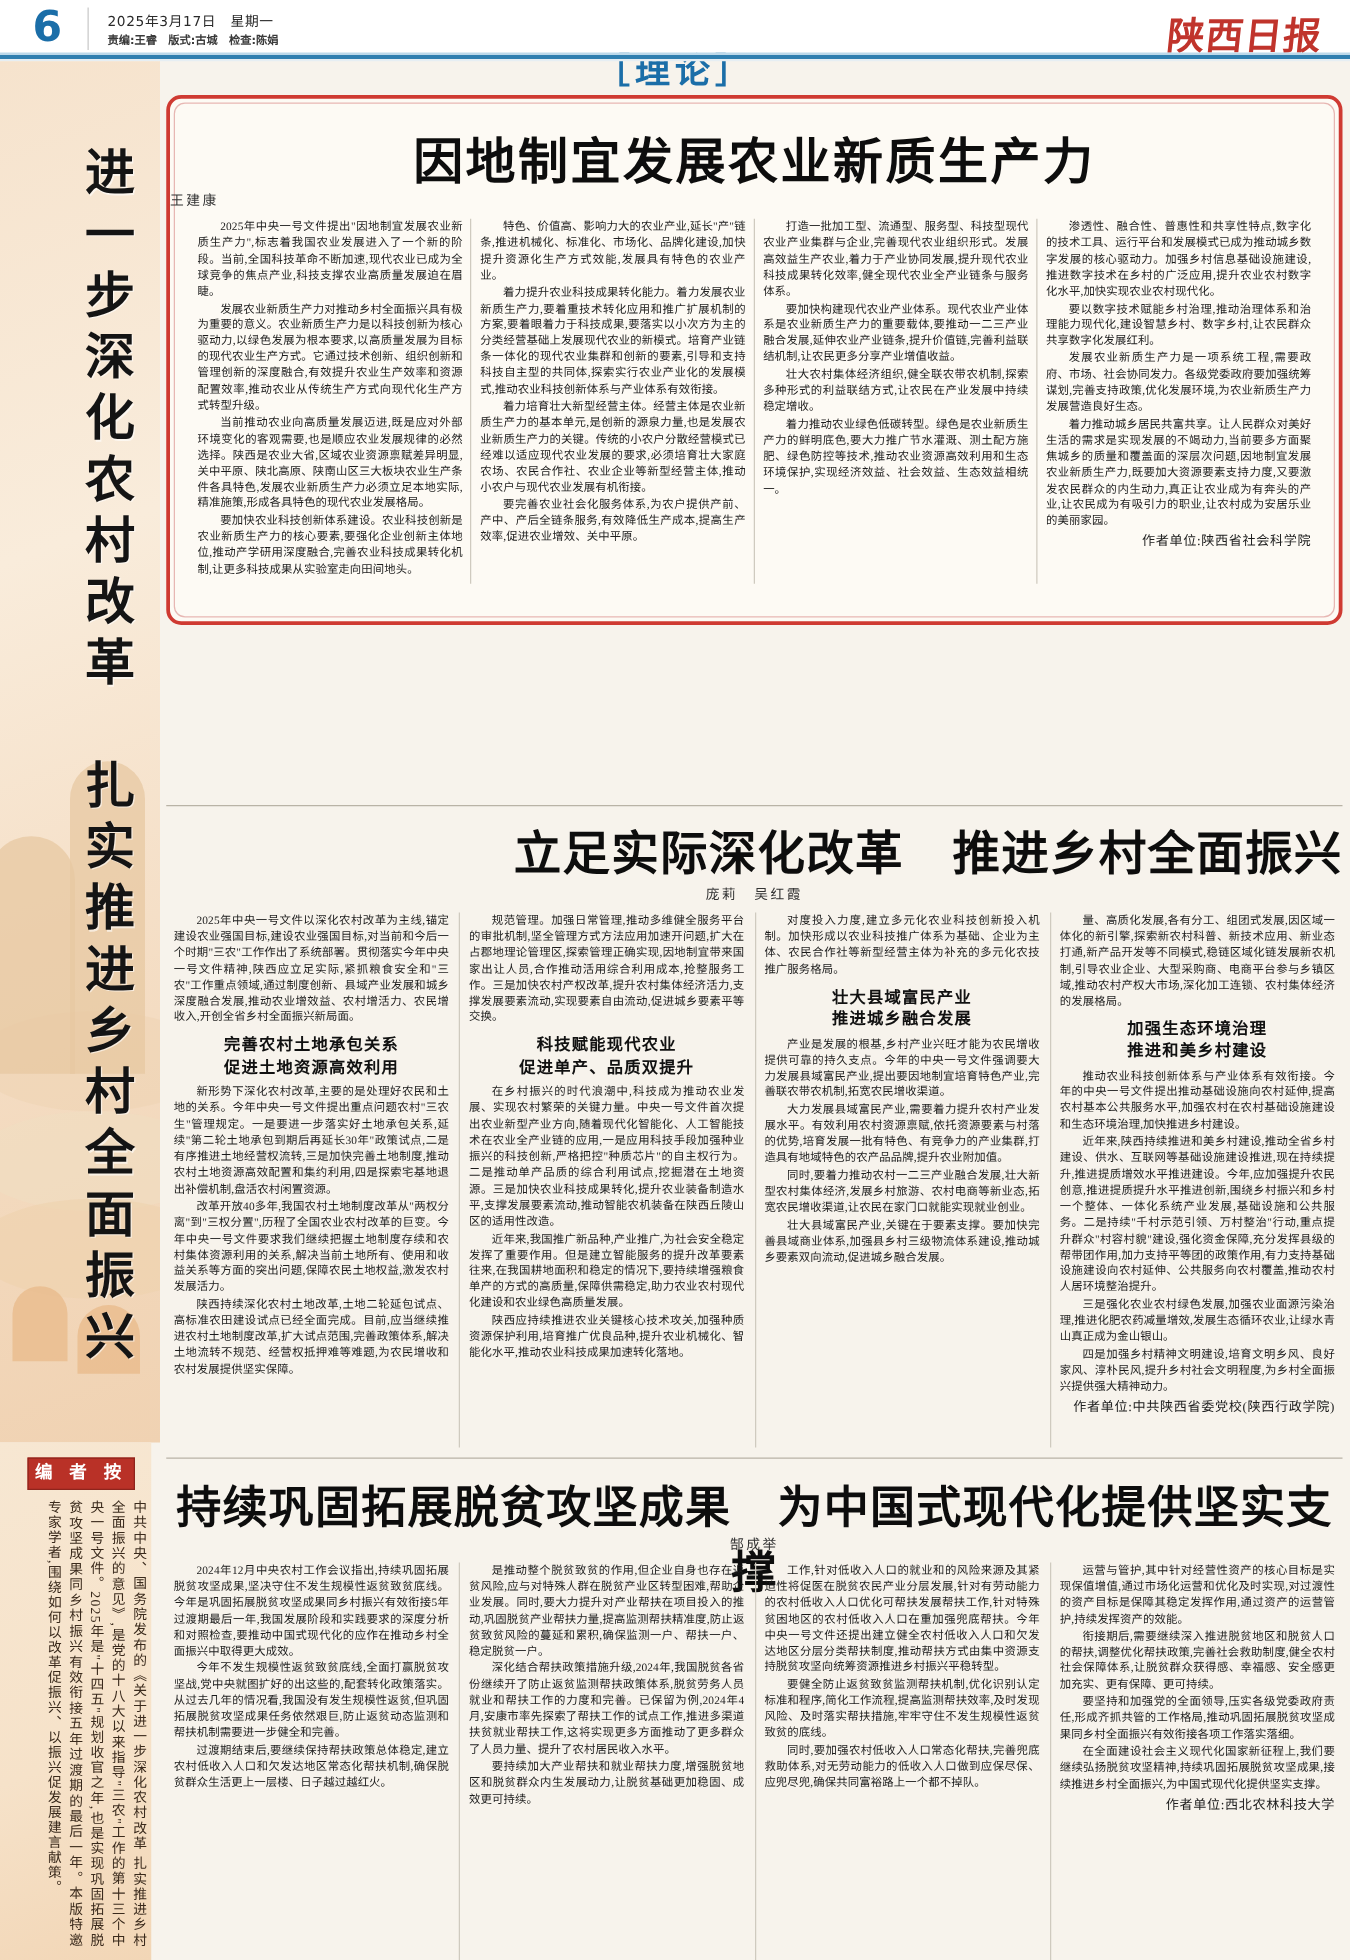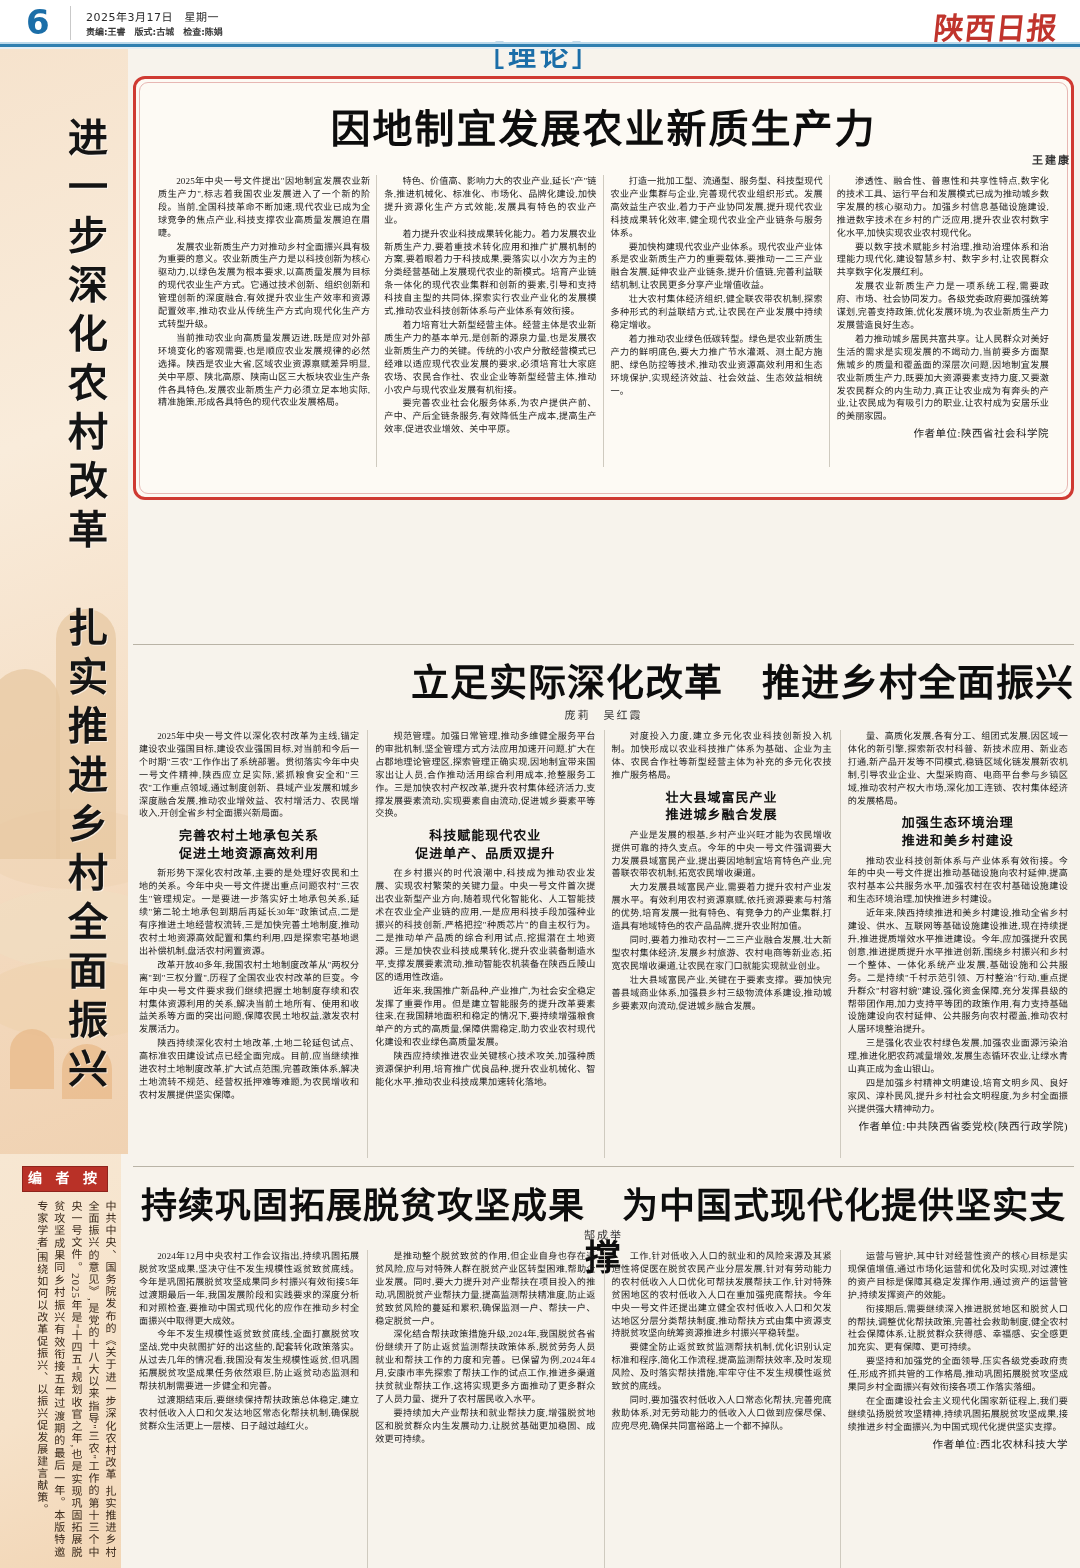--- a/index.html
+++ b/index.html
@@ -58,22 +58,22 @@
      writing-mode:vertical-rl;font-size:11px;line-height:1.55;color:#3a2a1c;letter-spacing:1px;
      font-family:"Liberation Serif",serif;text-align:justify;}
 
   
   .art1{position:absolute;left:133px;top:76px;width:941px;height:424px;
      border:3px solid #cf3a32;border-radius:12px;background:#fdfaf4;box-sizing:border-box;}
   .art1-inner{position:absolute;inset:3px;border:1px solid #e7b7b3;border-radius:9px;}
   .h1-title{position:absolute;left:0;right:0;top:18px;text-align:center;
      font-size:40px;font-weight:bold;letter-spacing:2px;color:#0d0d0d;
      font-family:"Liberation Serif",serif;}
-  .h1-byline{position:absolute;left:0;right:0;top:72px;text-align:right;font-size:11px;color:#333;
-     letter-spacing:2px;font-weight:bold;}
+  .h1-byline{position:absolute;left:0;right:12px;top:72px;text-align:left;font-size:11px;color:#333;
+     letter-spacing:2px;}
   .art1-cols{position:absolute;left:22px;right:22px;top:96px;bottom:30px;
      display:flex;gap:14px;}
   .credit{font-size:10.5px;text-align:right;display:block;margin-top:4px;letter-spacing:.5px;}
 
   
   .art2{position:absolute;left:133px;top:648px;width:941px;height:510px;}
   .h2-title{position:absolute;left:0;right:0;top:4px;text-align:right;
      font-size:38px;font-weight:bold;letter-spacing:1px;color:#0d0d0d;}
   .h2-byline{position:absolute;left:0;right:0;top:58px;text-align:center;font-size:11px;color:#333;
      letter-spacing:2px;}
@@ -130,20 +130,21 @@
 
   <div class="art1">
     <div class="art1-inner"></div>
     <div class="h1-title">因地制宜发展农业新质生产力</div>
     <div class="h1-byline">王建康</div>
     <div class="art1-cols" id="a1cols">
         <div class="col">
           <p>2025年中央一号文件提出"因地制宜发展农业新质生产力",标志着我国农业发展进入了一个新的阶段。当前,全国科技革命不断加速,现代农业已成为全球竞争的焦点产业,科技支撑农业高质量发展迫在眉睫。</p>
           <p>发展农业新质生产力对推动乡村全面振兴具有极为重要的意义。农业新质生产力是以科技创新为核心驱动力,以绿色发展为根本要求,以高质量发展为目标的现代农业生产方式。它通过技术创新、组织创新和管理创新的深度融合,有效提升农业生产效率和资源配置效率,推动农业从传统生产方式向现代化生产方式转型升级。</p>
           <p>当前推动农业向高质量发展迈进,既是应对外部环境变化的客观需要,也是顺应农业发展规律的必然选择。陕西是农业大省,区域农业资源禀赋差异明显,关中平原、陕北高原、陕南山区三大板块农业生产条件各具特色,发展农业新质生产力必须立足本地实际,精准施策,形成各具特色的现代农业发展格局。</p>
+          <p>要加快农业科技创新体系建设。农业科技创新是农业新质生产力的核心要素,要强化企业创新主体地位,推动产学研用深度融合,完善农业科技成果转化机制,让更多科技成果从实验室走向田间地头。</p>
         </div>
         <div class="col">
           <div class="divline"></div>
           <p>特色、价值高、影响力大的农业产业,延长"产"链条,推进机械化、标准化、市场化、品牌化建设,加快提升资源化生产方式效能,发展具有特色的农业产业。</p>
           <p>着力提升农业科技成果转化能力。着力发展农业新质生产力,要着重技术转化应用和推广扩展机制的方案,要着眼着力于科技成果,要落实以小次方为主的分类经营基础上发展现代农业的新模式。培育产业链条一体化的现代农业集群和创新的要素,引导和支持科技自主型的共同体,探索实行农业产业化的发展模式,推动农业科技创新体系与产业体系有效衔接。</p>
           <p>着力培育壮大新型经营主体。经营主体是农业新质生产力的基本单元,是创新的源泉力量,也是发展农业新质生产力的关键。传统的小农户分散经营模式已经难以适应现代农业发展的要求,必须培育壮大家庭农场、农民合作社、农业企业等新型经营主体,推动小农户与现代农业发展有机衔接。</p>
           <p>要完善农业社会化服务体系,为农户提供产前、产中、产后全链条服务,有效降低生产成本,提高生产效率,促进农业增效、关中平原。</p>
         </div>
         <div class="col">
           <div class="divline"></div>

